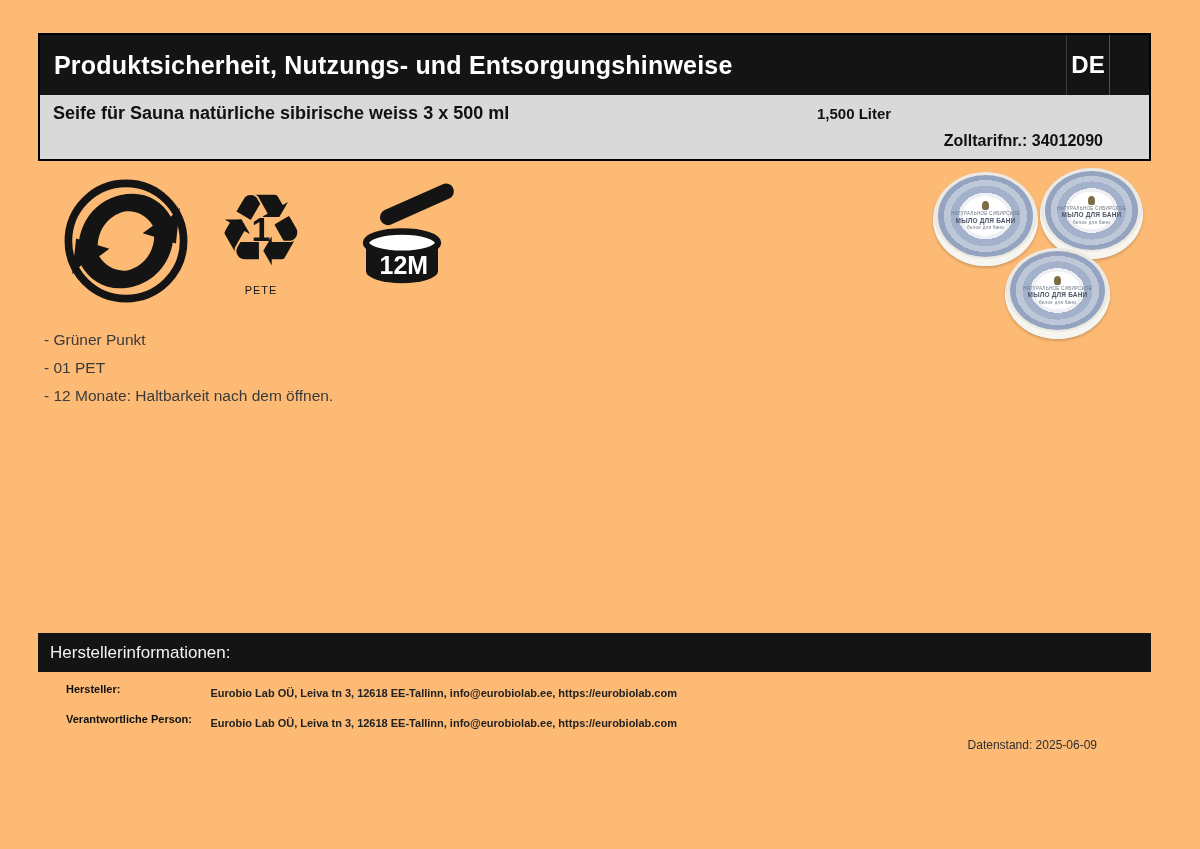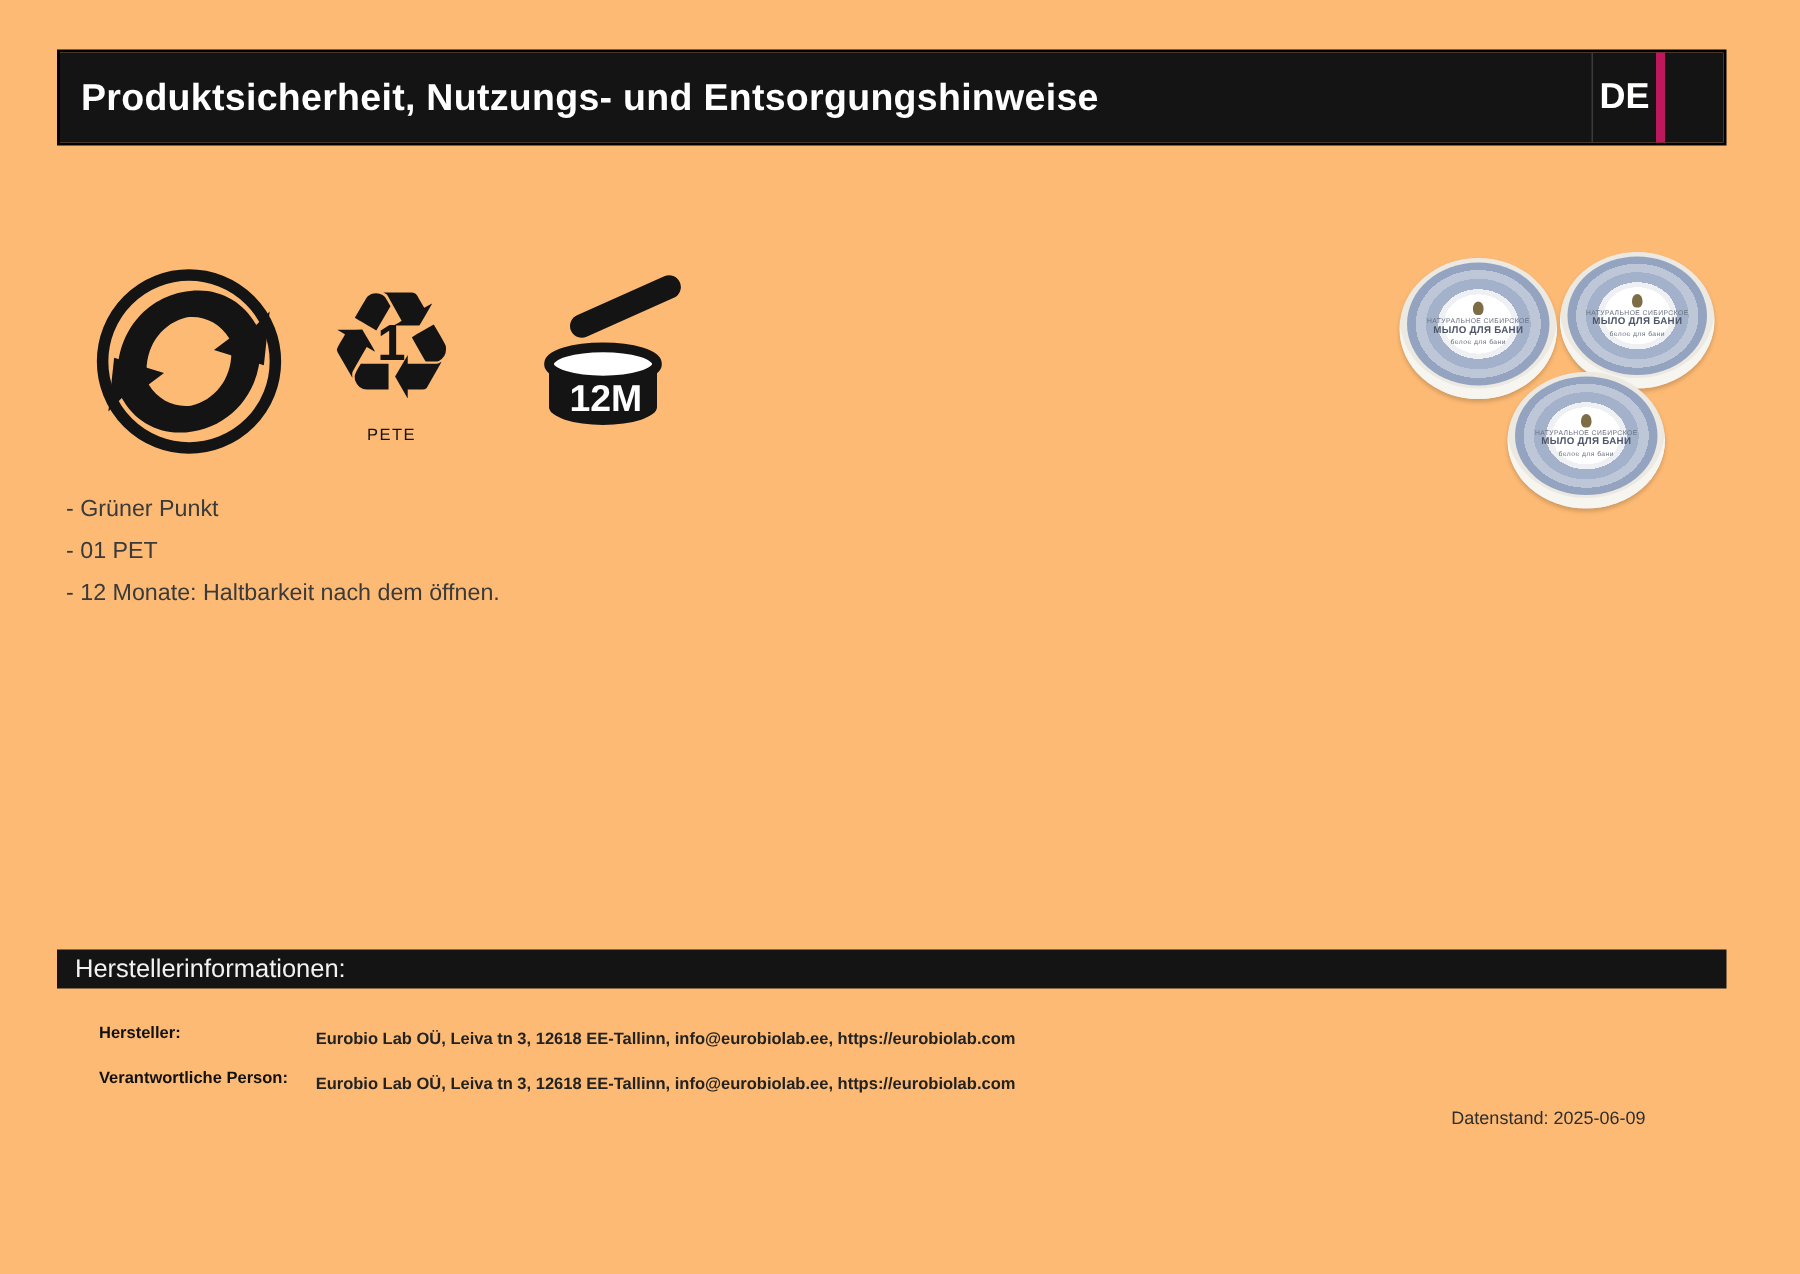--- a/index.html
+++ b/index.html
@@ -5,21 +5,21 @@
   html,body{margin:0;padding:0;background:#ffffff;}
   .page{
     position:relative;width:1200px;height:849px;background:#fdba74;overflow:hidden;
     font-family:"Liberation Sans","DejaVu Sans",sans-serif;color:#1a1a1a;
   }
   
   .header-block{position:absolute;left:38px;top:33px;width:1113px;border:2px solid #000;box-sizing:border-box;}
   .header-black{position:relative;height:60px;background:#141414;display:flex;align-items:center;}
   .header-title{color:#ffffff;font-size:25px;font-weight:bold;padding-left:14px;letter-spacing:.2px;white-space:nowrap;}
   .de-cell{position:absolute;top:0;right:39px;width:42px;height:100%;
-    border-left:1px solid #3a3a3a;border-right:6px solid #be185d;
+    border-left:1px solid #3a3a3a;border-right:1px solid #be185d;
     display:flex;align-items:center;justify-content:center;color:#fff;font-size:24px;font-weight:bold;}
   .header-gray{position:relative;height:64px;background:#d9d9d9;}
   .product-name{position:absolute;left:13px;top:8px;font-size:18px;font-weight:bold;color:#111;white-space:nowrap;}
   .volume{position:absolute;left:777px;top:10px;font-size:15px;font-weight:bold;color:#111;}
   .tariff{position:absolute;right:46px;bottom:9px;font-size:16px;font-weight:bold;color:#111;}
   
   .gp-icon{position:absolute;left:62px;top:177px;width:128px;height:128px;}
   .pete{position:absolute;left:208px;top:180px;width:106px;text-align:center;}
   .pete-triangle{position:relative;height:102px;}
   .recycle-glyph{font-family:"DejaVu Sans",sans-serif;font-size:100px;line-height:102px;color:#141414;display:block;}
@@ -37,39 +37,44 @@
   .tin-ornament{width:7px;height:9px;border-radius:50% 50% 40% 40%;background:#7d6c46;margin:0 auto 1px auto;}
   .tin-line-small{font-size:4.5px;color:#6a7280;letter-spacing:.3px;}
   .tin-line-main{font-size:6.5px;font-weight:bold;color:#4d5568;letter-spacing:.2px;white-space:nowrap;}
   .tin-1{left:8px;top:8px;width:105px;height:94px;}
   .tin-2{left:115px;top:4px;width:103px;height:91px;}
   .tin-3{left:80px;top:84px;width:105px;height:91px;z-index:2;}
   
   .notes{position:absolute;left:44px;top:326px;}
   .note{font-size:15.5px;color:#3a3a3a;line-height:28px;white-space:nowrap;}
   
-  .mfr-bar{position:absolute;left:38px;top:633px;width:1113px;height:26px;background:#141414;
+  .mfr-bar{position:absolute;left:38px;top:633px;width:1113px;height:39px;background:#141414;
     box-sizing:border-box;display:flex;align-items:center;}
   .mfr-title{color:#f2f2f2;font-size:17px;padding-left:12px;}
   .mfr-row{position:absolute;left:66px;white-space:nowrap;}
   .mfr-row-1{top:683px;}
   .mfr-row-2{top:713px;}
   .mfr-label{display:inline-block;width:140px;font-size:11px;font-weight:bold;color:#111;vertical-align:top;}
   .mfr-value{display:inline-block;font-size:11px;color:#222;font-weight:bold;}
   .data-status{position:absolute;right:103px;top:738px;font-size:12px;color:#2e2e2e;}
 </style>
 </head>
 <body>
 
 <div class="page">
 
   <div class="header-block">
     <div class="header-black">
       <span class="header-title">Produktsicherheit, Nutzungs- und Entsorgungshinweise</span>
       <span class="de-cell">DE</span>
+    </div>
+    <div class="header-gray">
+      <span class="product-name">Seife für Sauna natürliche sibirische weiss 3 x 500 ml</span>
+      <span class="volume">1,500 Liter</span>
+      <span class="tariff">Zolltarifnr.: 34012090</span>
     </div>
   </div>
 
   <svg class="gp-icon" viewBox="0 0 100 100">
     <circle cx="50" cy="50" r="45" fill="none" stroke="#141414" stroke-width="6"></circle>
     <g fill="#141414">
       <path d="M 13,60 C 11,34 30,13 55,13 C 68,13 79,20 85,31 L 92,24 L 89,52 L 63,44 L 71,38 C 66,30 58,26 49,27 C 36,30 27,42 28,57 Z"></path>
       <path d="M 13,60 C 11,34 30,13 55,13 C 68,13 79,20 85,31 L 92,24 L 89,52 L 63,44 L 71,38 C 66,30 58,26 49,27 C 36,30 27,42 28,57 Z" transform="rotate(180 50 50)"></path>
     </g>
   </svg>

